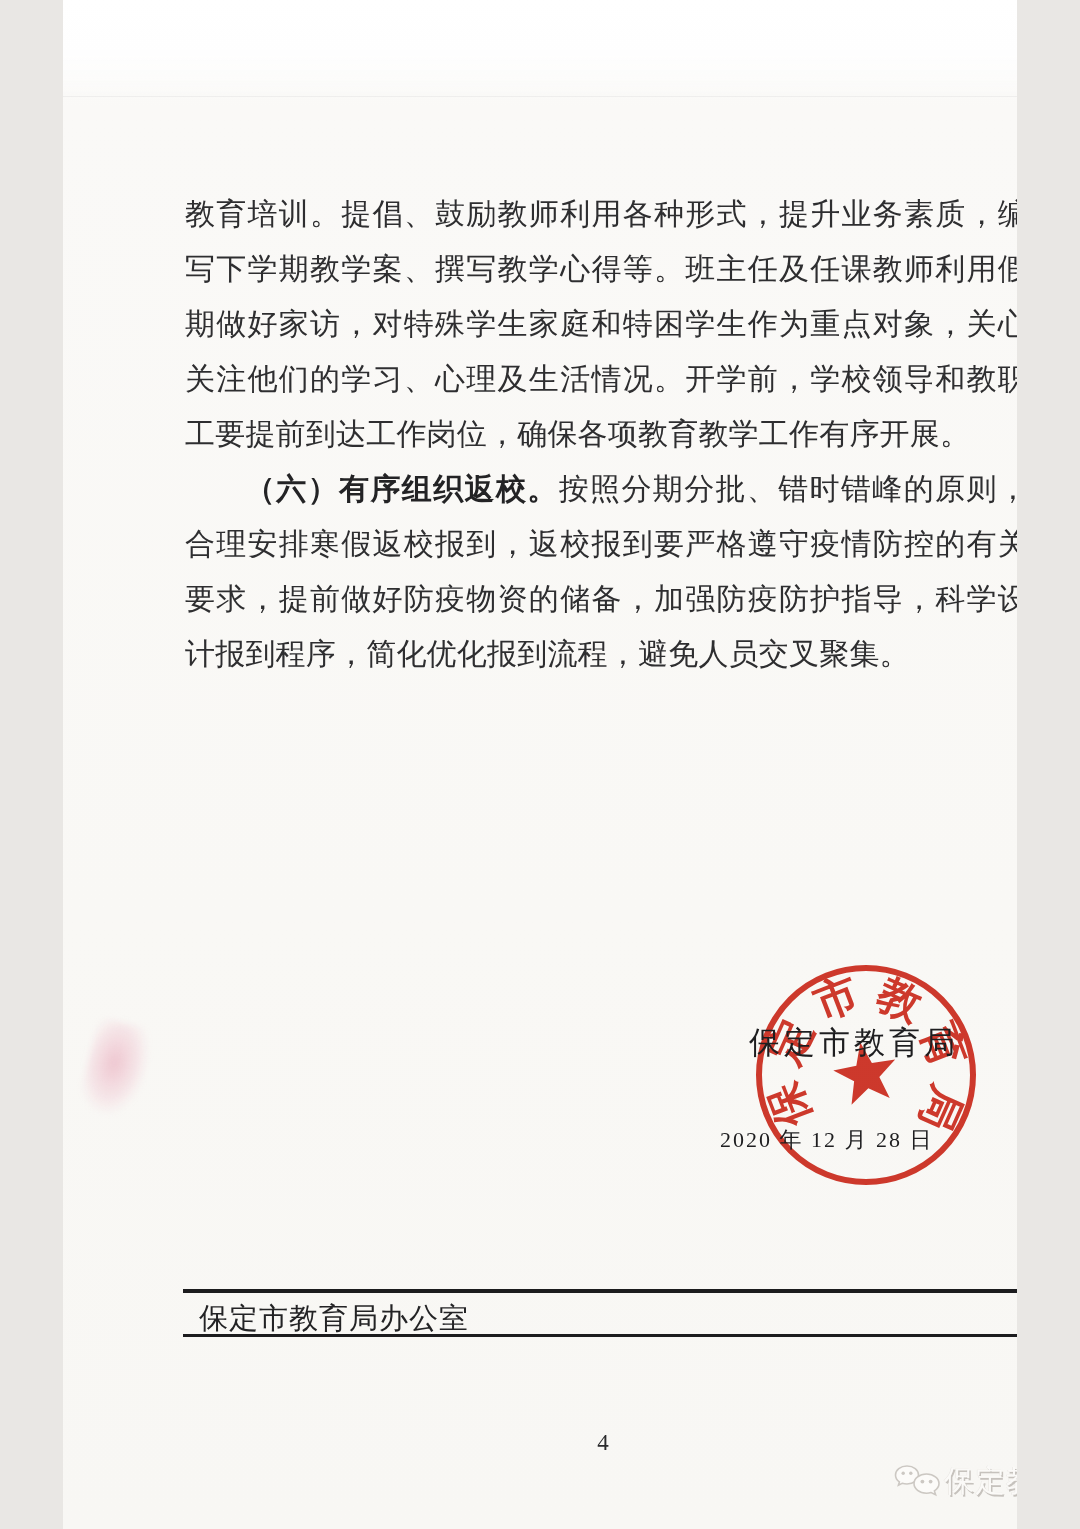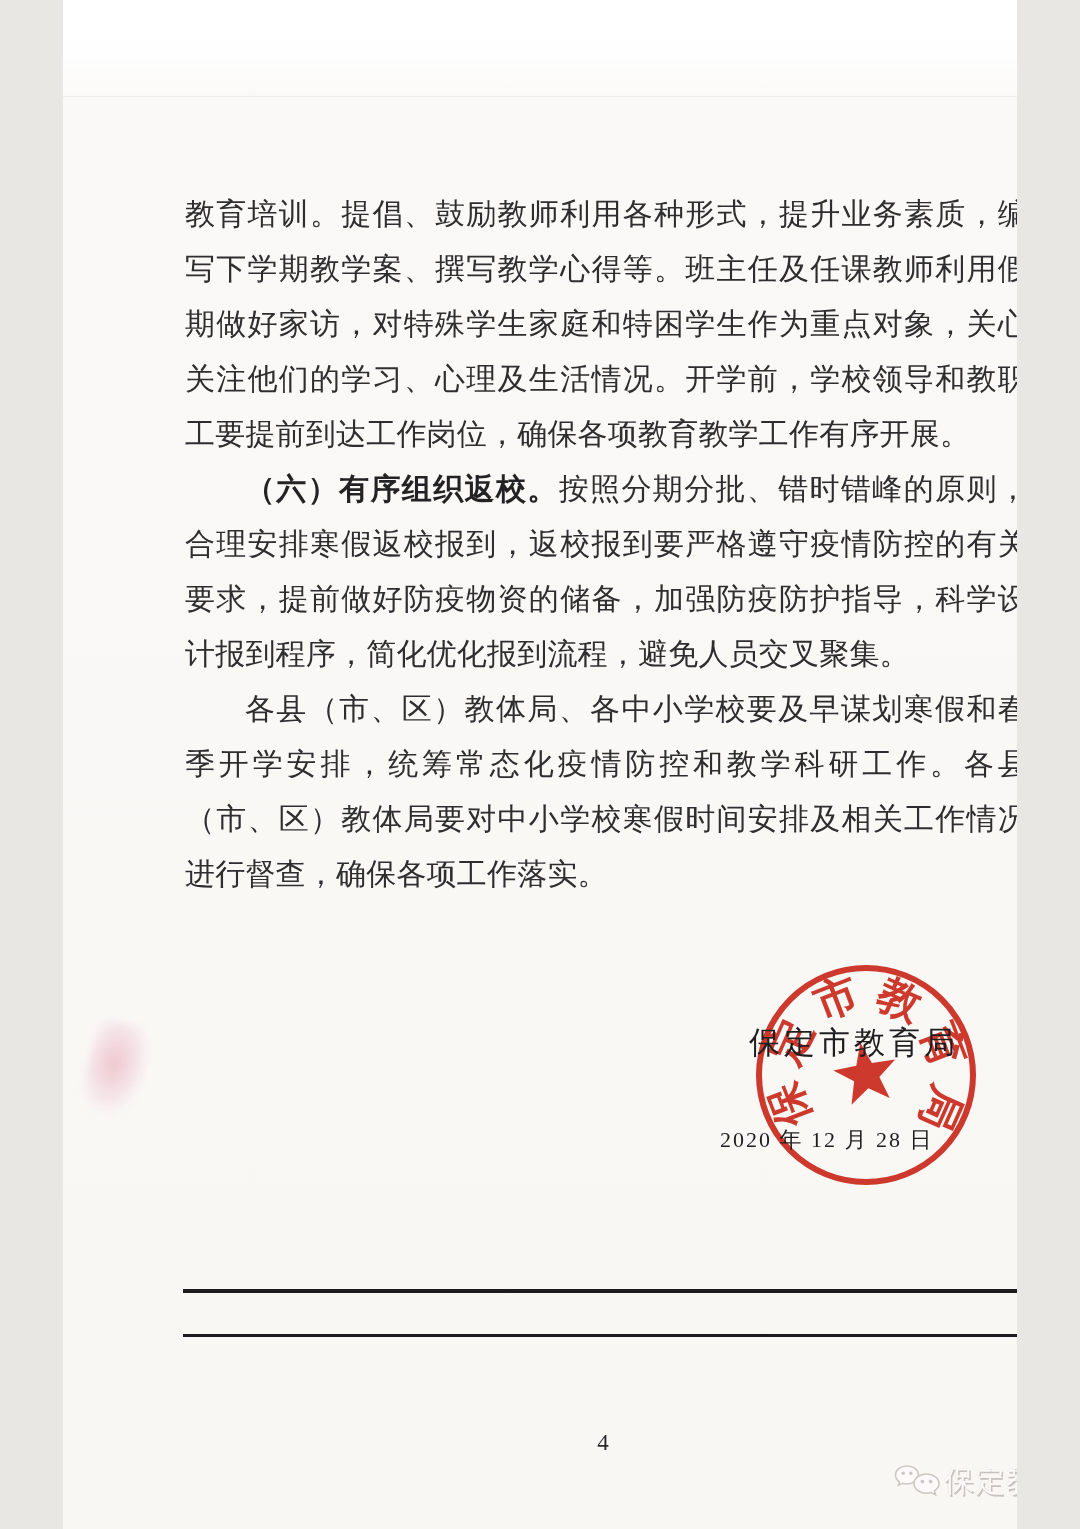--- a/index.html
+++ b/index.html
@@ -85,21 +85,20 @@
 <body>
 
 <div class="page">
 
   <div class="scan-band"></div>
   <div class="smudge"></div>
 
   <div class="body-text">
     <p class="para"><span>教育培训。提倡、鼓励教师利用各种形式，提升业务素质，编写下学期教学案、撰写教学心得等。班主任及任课教师利用假期做好家访，对特殊学生家庭和特困学生作为重点对象，关心关注他们的学习、心理及生活情况。开学前，学校领导和教职工要提前到达工作岗位，确保各项教育教学工作有序开展。</span></p>
     <p class="para indent"><b>（六）有序组织返校。</b><span>按照分期分批、错时错峰的原则，合理安排寒假返校报到，返校报到要严格遵守疫情防控的有关要求，提前做好防疫物资的储备，加强防疫防护指导，科学设计报到程序，简化优化报到流程，避免人员交叉聚集。</span></p>
-    <p class="para indent"><span>各县（市、区）教体局、各中小学校要及早谋划寒假和春季开学安排，统筹常态化疫情防控和教学科研工作。各县（市、区）教体局要对中小学校寒假时间安排及相关工作情况进行督查，确保各项工作落实。</span></p>
   </div>
 
   <svg class="seal" width="230" height="230" viewBox="0 0 230 230">
     <g transform="translate(115,115)">
       <circle r="107" fill="none" stroke-width="6" stroke="#cf2b1d"></circle>
       <polygon transform="rotate(-10)" points="0,-33 7.9,-10.9 31.4,-10.2 12.8,4.2 19.4,26.7 0,13.5 -19.4,26.7 -12.8,4.2 -31.4,-10.2 -7.9,-10.9" fill="#cf2b1d"></polygon>
       <g font-size="43" font-weight="bold" text-anchor="middle" font-family="'Liberation Serif','DejaVu Serif',serif" fill="#cf2b1d">
         <text transform="rotate(-111)" y="-68">保</text>
         <text transform="rotate(-66)" y="-68">定</text>
         <text transform="rotate(-21)" y="-68">市</text>
@@ -108,20 +107,21 @@
         <text transform="rotate(114)" y="-68">局</text>
       </g>
     </g>
   </svg>
 
   <div class="sig-org">保定市教育局</div>
   <div class="sig-date">2020 年 12 月 28 日</div>
 
   <div class="rule rule-top"></div>
   <div class="footer-row">
+    <span class="f-left">保定市教育局办公室</span>
   </div>
   <div class="rule rule-bottom"></div>
 
   <div class="page-num">4</div>
 
   <div class="watermark">
     <svg width="50" height="38" viewBox="0 0 50 38">
       <g stroke="#ccc8c3" stroke-width="1.6" fill="#fcfbf9">
         <path d="M14 3 C7.4 3 2.5 7 2.5 12 C2.5 14.8 4 17.2 6.4 18.9 L5.4 22.2 L9.2 20.3 C10.7 20.8 12.3 21 14 21 C20.6 21 25.5 17 25.5 12 C25.5 7 20.6 3 14 3 Z"></path>
         <path d="M33.5 11 C26.4 11 21 15.3 21 20.6 C21 25.9 26.4 30.2 33.5 30.2 C35.1 30.2 36.7 30 38.1 29.5 L42.6 31.8 L41.4 27.9 C44.2 26.1 46 23.5 46 20.6 C46 15.3 40.6 11 33.5 11 Z"></path>

